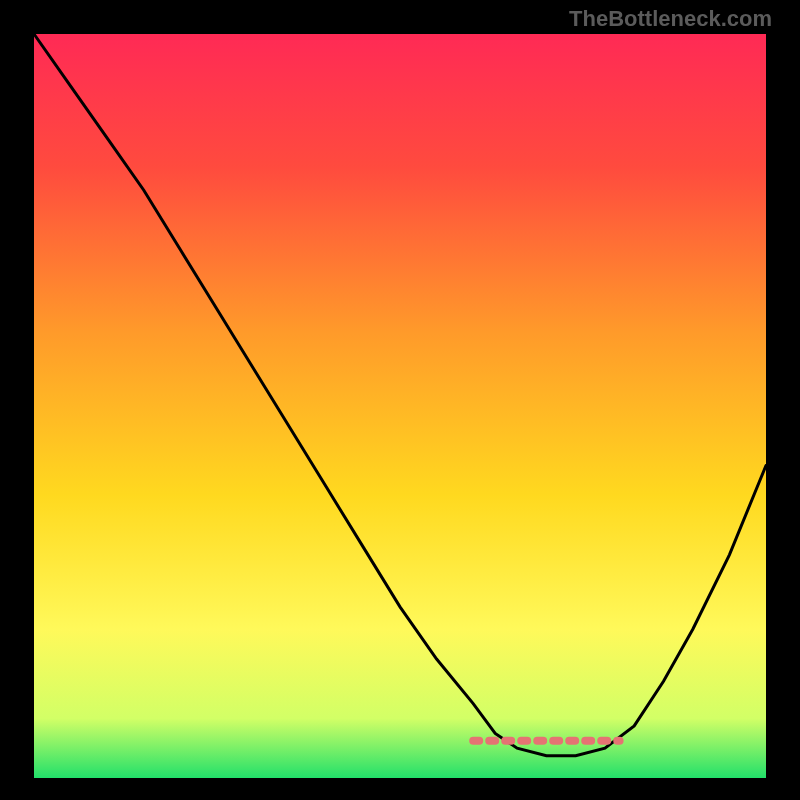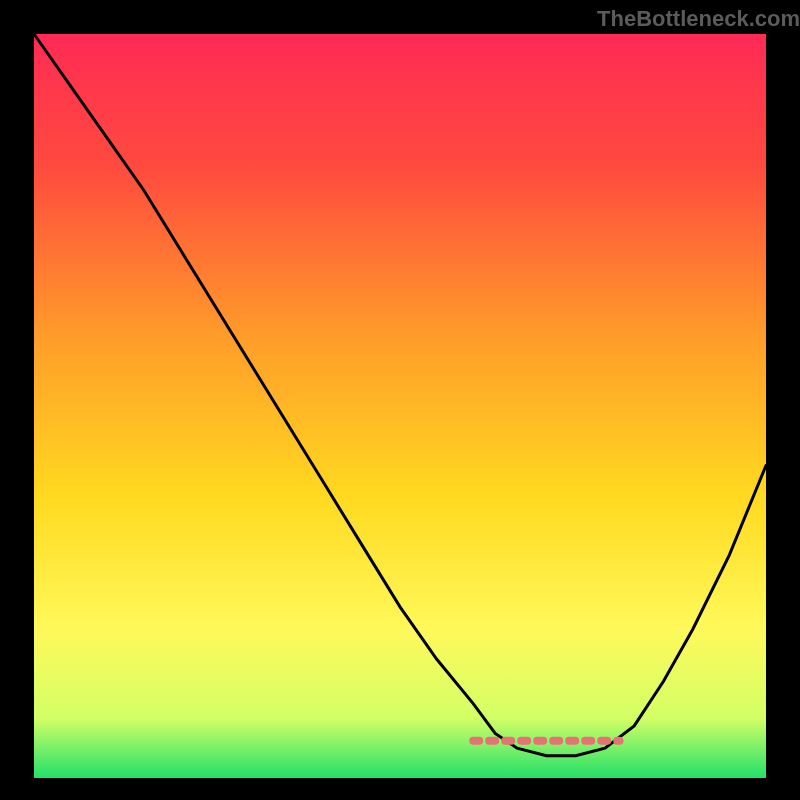--- a/index.html
+++ b/index.html
@@ -6,21 +6,21 @@
   html, body { width: 800px; height: 800px; background: #000; overflow: hidden; }
   .container {
     width: 800px;
     height: 800px;
     position: relative;
     background: #000;
   }
   .watermark {
     position: absolute;
     top: 6px;
-    right: 0;
+    right: 28px;
     font-family: Arial, Helvetica, sans-serif;
     font-size: 22px;
     font-weight: bold;
     color: #5b5b5b;
     z-index: 10;
   }
   svg.plot {
     position: absolute;
     left: 0;
     top: 0;

